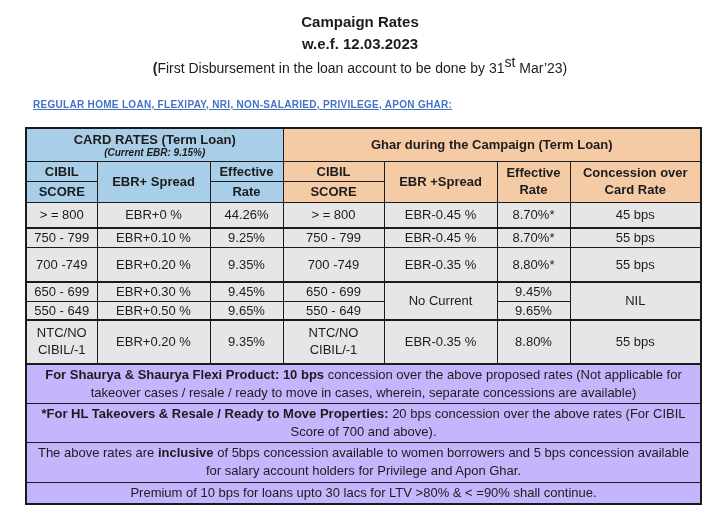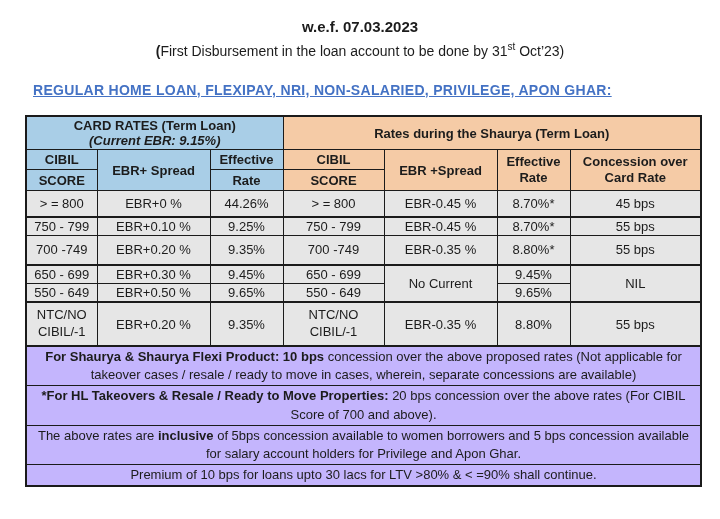--- a/index.html
+++ b/index.html
@@ -12,65 +12,66 @@
   }
   *{box-sizing:border-box;margin:0;padding:0;}
   html,body{width:720px;height:519px;background:#ffffff;overflow:hidden;}
   body{font-family:"Liberation Sans","DejaVu Sans",sans-serif;color:var(--ink);}
 
   .title-block{padding-top:13px;text-align:center;}
   .title{font-size:15px;font-weight:bold;}
   .date-line{font-size:15px;font-weight:bold;margin-top:5px;}
   .note-line{font-size:14px;margin-top:8px;}
   .note-line .paren{font-weight:bold;}
-  .note-line sup{font-size:10px;vertical-align:super;line-height:0;}
+  .note-line sup{font-size:14px;vertical-align:super;line-height:0;}
 
-  .section-heading{margin:23px 0 16px 33px;font-size:14px;font-weight:bold;
+  .section-heading{margin:23px 0 16px 33px;font-size:10px;font-weight:bold;
     letter-spacing:.3px;color:var(--heading-blue);}
   .section-heading span{text-decoration:underline;}
 
   table.rates{margin:17px 0 0 25px;border-collapse:collapse;table-layout:fixed;
     width:675px;border:2px solid var(--border);}
   table.rates td,table.rates th{border:1px solid var(--border);font-size:13px;
     text-align:center;vertical-align:middle;padding:1px 2px;overflow:hidden;}
 
   .blue{background:var(--table-blue);}
   .peach{background:var(--table-peach);}
   .gray{background:var(--row-gray);}
 
   th .h1{font-weight:bold;font-size:13px;}
-  th .h2{font-weight:bold;font-style:italic;font-size:13px;}
+  th .h2{font-weight:bold;font-style:italic;font-size:10px;}
   .subhead{font-weight:bold;font-size:13px;}
   .two-line span{display:block;line-height:1.25;}
 
   tr.hrow1{height:33px;}
   tr.hrow2{height:20px;}
   tr.hrow3{height:21px;}
   tr.r1{height:26px;}
   tr.r2{height:19px;}
-  tr.r3{height:29px;}
+  tr.r3{height:35px;}
   tr.r4{height:19px;}
   tr.r5{height:17px;}
   tr.r6{height:44px;}
   .bt2{border-top-width:2px !important;}
 
   td.al{text-align:left;padding-left:9px;}
   td.wrap{line-height:1.3;}
 
   td.note{background:#c4b5fd;text-align:justify;font-size:13.5px;line-height:1.4;
     padding:3px 7px 4px 7px;}
   td.note.last{text-align:center;}
   td.note .b{font-weight:bold;}
 </style>
 </head>
 <body>
 
 <div class="title-block">
-  <div class="date-line">w.e.f. 07.03.2023</div>
-  <div class="note-line"><span class="paren">(</span><span>First Disbursement in the loan account to be done by 31</span><sup>st</sup><span> Oct’23)</span></div>
+  <div class="title">Campaign Rates</div>
+  <div class="date-line">w.e.f. 12.03.2023</div>
+  <div class="note-line"><span class="paren">(</span><span>First Disbursement in the loan account to be done by 31</span><sup>st</sup><span> Mar’23)</span></div>
 </div>
 
 <div class="section-heading">
   <span>REGULAR HOME LOAN, FLEXIPAY, NRI, NON-SALARIED, PRIVILEGE, APON GHAR:</span>
 </div>
 
 <table class="rates">
   <colgroup>
     <col style="width:71px">
       <col style="width:113px">
@@ -81,21 +82,21 @@
     <col style="width:131px">
   </colgroup>
 
   <tbody>
       <tr class="hrow1">
     <th class="blue" colspan="3">
       <div class="h1">CARD RATES (Term Loan)</div>
       <div class="h2">(Current EBR: 9.15%)</div>
     </th>
     <th class="peach" colspan="4">
-      <div class="h1">Rates during the Shaurya (Term Loan)</div>
+      <div class="h1">Ghar during the Campaign (Term Loan)</div>
     </th>
   </tr>
 
   <tr class="hrow2">
     <td class="blue subhead">CIBIL</td>
     <td class="blue subhead" rowspan="2">EBR+ Spread</td>
     <td class="blue subhead">Effective</td>
     <td class="peach subhead">CIBIL</td>
     <td class="peach subhead" rowspan="2">EBR +Spread</td>
     <td class="peach subhead two-line" rowspan="2">

